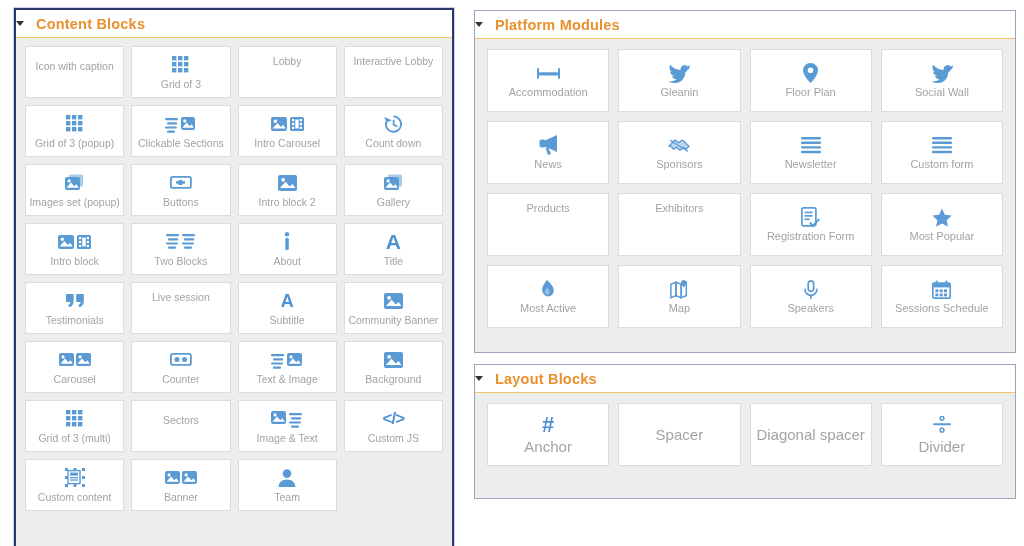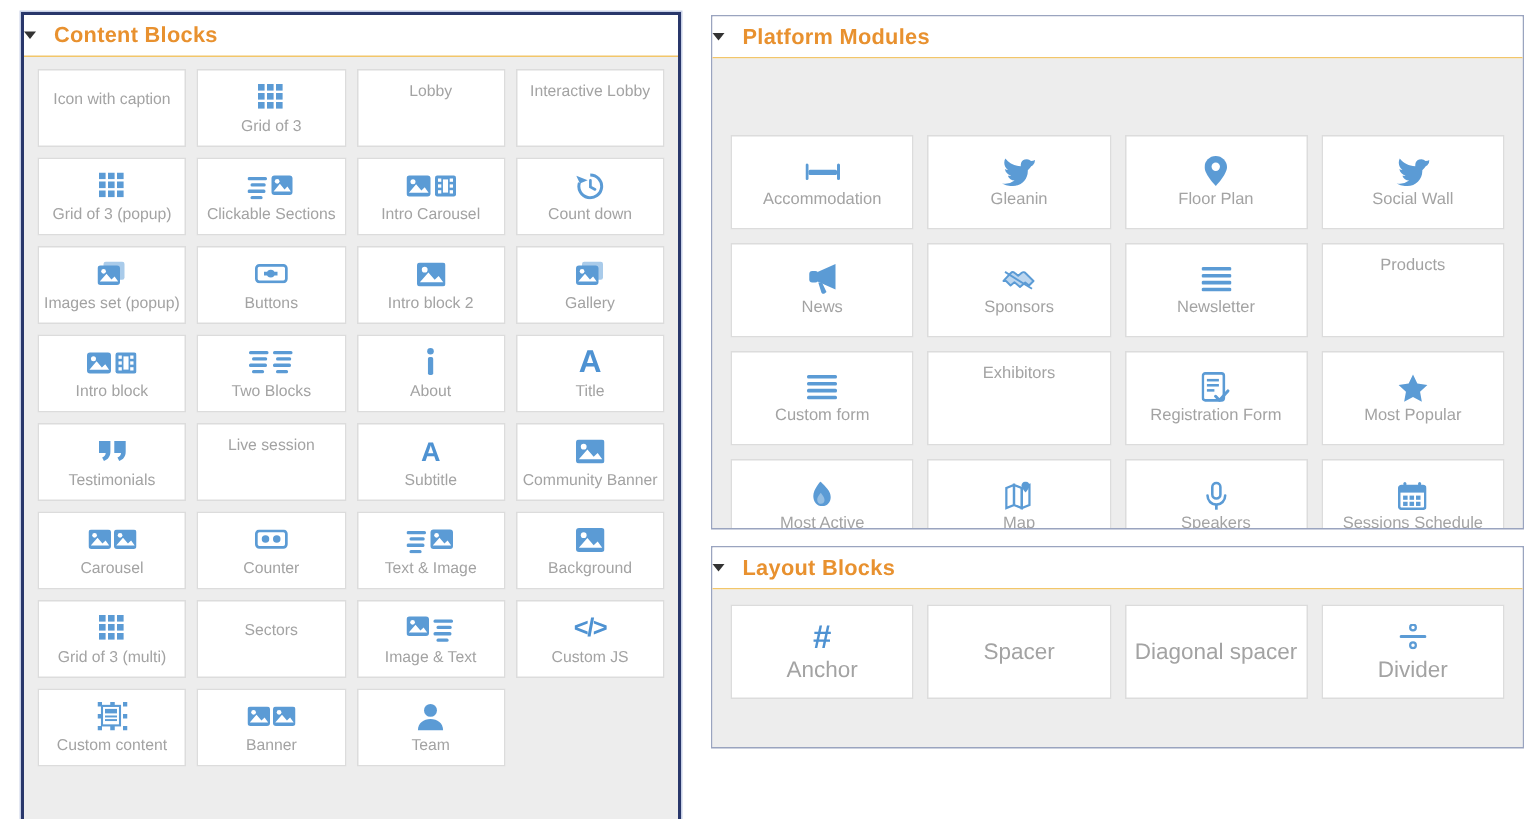--- a/index.html
+++ b/index.html
@@ -106,21 +106,21 @@
   .tile-icon svg { display: block; }
   .glyph { font-size: 19px; font-weight: bold; color: #4e92d2; line-height: 1; }
 
   
   #content-blocks { left: 14px; top: 8px; width: 440px; height: 542px; }
   #content-blocks .grid.cols4 { grid-auto-rows: 52px; }
 
   #platform-modules { left: 474px; top: 10px; width: 542px; height: 343px; }
   #platform-modules .grid.cols4 { grid-auto-rows: 63px; }
   #platform-modules .panel-body { padding: 10px 12px 12px 12px; }
-  #platform-modules .grid { gap: 9px; margin-top: 41px; }
+  #platform-modules .grid { gap: 9px; }
   #platform-modules .tile-label { font-size: 11px; }
 
   #layout-blocks { left: 474px; top: 364px; width: 542px; height: 135px; }
   #layout-blocks .grid.cols4 { grid-auto-rows: 63px; }
   #layout-blocks .panel-body { padding: 10px 12px 12px 12px; }
   #layout-blocks .grid { gap: 9px; }
   #layout-blocks .tile-label { font-size: 15px; }
 </style>
 </head>
 <body>
@@ -562,33 +562,33 @@
             <div class="tile-icon">
               <svg width="20" height="17" viewBox="0 0 20 17" fill="none">
                 <rect x="0" y="0" width="20" height="2.4" rx="1" fill="#5b9bd5"></rect>
                 <rect x="0" y="4.6" width="20" height="2.4" rx="1" fill="#5b9bd5"></rect>
                 <rect x="0" y="9.2" width="20" height="2.4" rx="1" fill="#5b9bd5"></rect>
                 <rect x="0" y="13.799999999999999" width="20" height="2.4" rx="1" fill="#5b9bd5"></rect>
               </svg>
             </div>
             <div class="tile-label">Newsletter</div>
           </div>
-          <div class="tile noicon">
-            <div class="tile-label">Products</div>
-          </div>
           <div class="tile">
             <div class="tile-icon">
               <svg width="20" height="17" viewBox="0 0 20 17" fill="none">
                 <rect x="0" y="0" width="20" height="2.4" rx="1" fill="#5b9bd5"></rect>
                 <rect x="0" y="4.6" width="20" height="2.4" rx="1" fill="#5b9bd5"></rect>
                 <rect x="0" y="9.2" width="20" height="2.4" rx="1" fill="#5b9bd5"></rect>
                 <rect x="0" y="13.799999999999999" width="20" height="2.4" rx="1" fill="#5b9bd5"></rect>
               </svg>
             </div>
             <div class="tile-label">Custom form</div>
+          </div>
+          <div class="tile noicon">
+            <div class="tile-label">Products</div>
           </div>
           <div class="tile noicon">
             <div class="tile-label">Exhibitors</div>
           </div>
           <div class="tile">
             <div class="tile-icon">
               <svg width="19" height="20" viewBox="0 0 19 20" fill="none">
                 <rect x="0.9" y="0.9" width="14" height="18" rx="1.6" stroke="#5b9bd5" stroke-width="1.7" fill="none"></rect>
                 <rect x="3.6" y="4.6" width="8" height="1.7" fill="#5b9bd5"></rect>
                 <rect x="3.6" y="8" width="8" height="1.7" fill="#5b9bd5"></rect>

